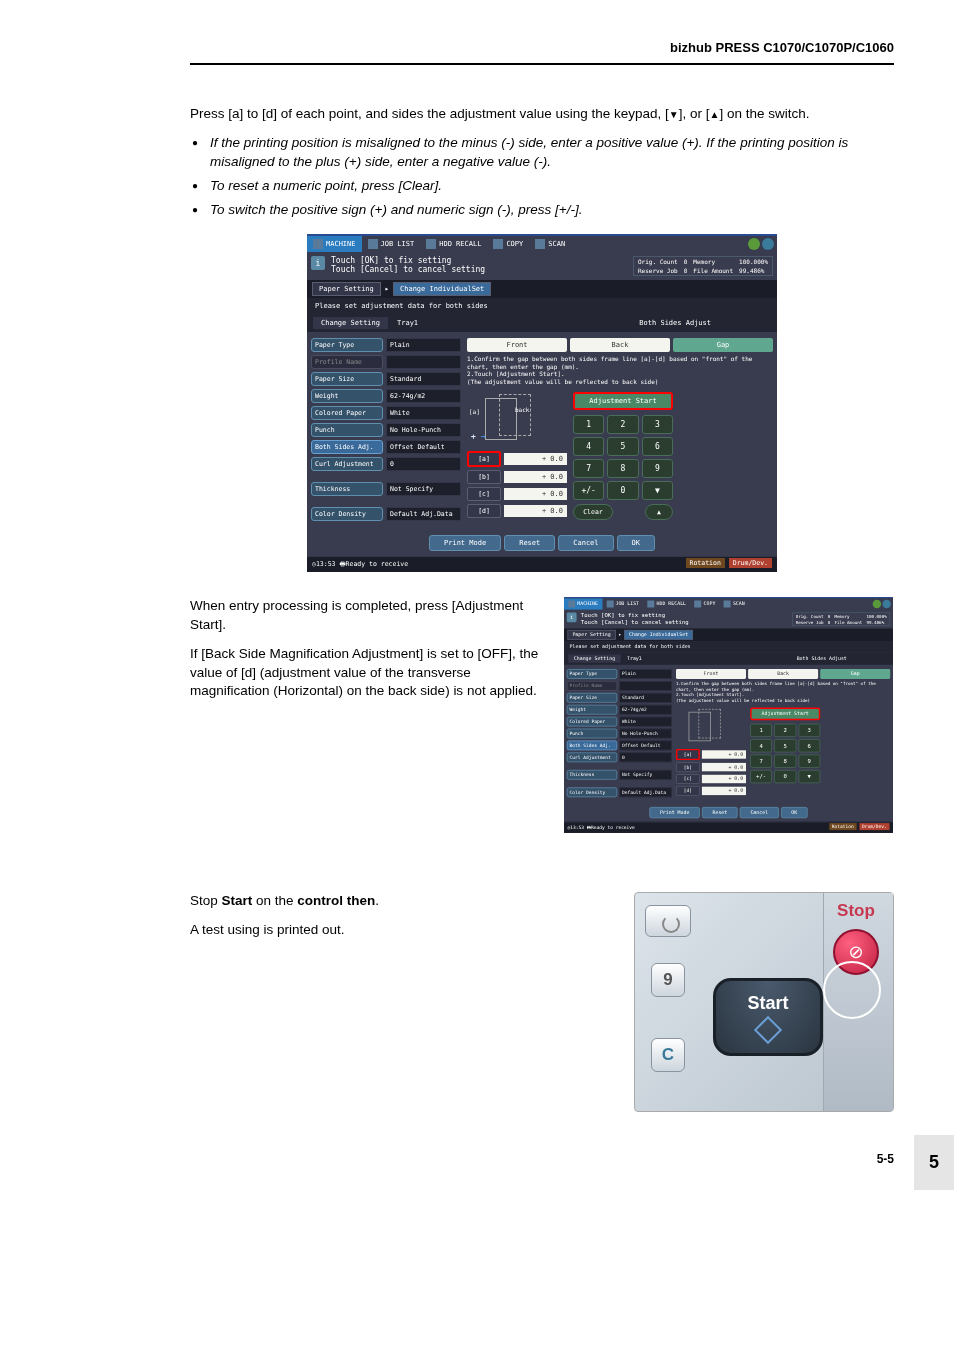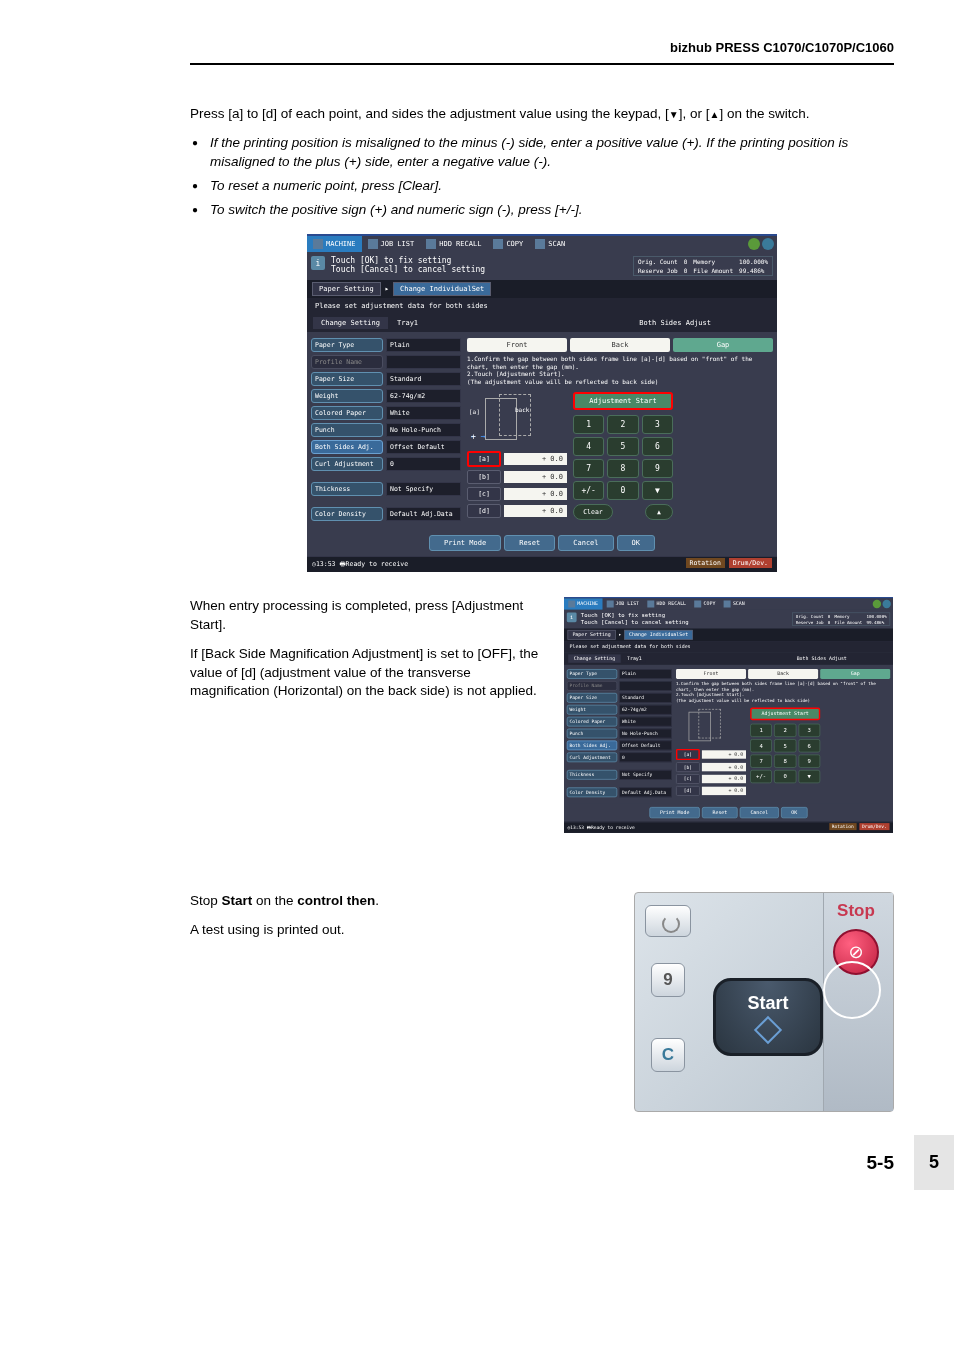--- a/index.html
+++ b/index.html
@@ -12,21 +12,21 @@
     ul.bullets li { position: relative; font-size: 13.5px; line-height: 1.4; margin-bottom: 5px; }
     ul.bullets li::before { content: "●"; position: absolute; left: -18px; font-size: 10px; top: 2px; }
     .arrow-down::before { content: "▼"; font-size: 10px; }
     .arrow-up::before { content: "▲"; font-size: 10px; }
     .screenshot { display: block; margin: 10px auto 25px; }
     .bold { font-weight: bold; }
     .two-col { display: flex; gap: 20px; margin-bottom: 25px; }
     .two-col .left { flex: 1; }
     .two-col .right { flex-shrink: 0; }
     .side-tab { position: absolute; right: 0; top: 1135px; width: 40px; height: 55px; background: #e5e5e5; display: flex; align-items: center; justify-content: center; font-weight: bold; font-size: 18px; }
-    .page-number { text-align: right; font-size: 19px; font-weight: bold; margin-top: 40px; }
+    .page-number { text-align: right; font-size: 12px; font-weight: bold; margin-top: 40px; }
 
     
     .scr1 { width: 470px; background: #393c4e; color: #fff; font-size: 8px; font-family: monospace; border-top: 2px solid #2a4a8f; }
     .scr1 .tabbar { display: flex; align-items: stretch; background: #393c4e; height: 16px; }
     .scr1 .tabbar .tabi { padding: 2px 6px; display: flex; align-items: center; gap: 3px; color: #fff; font-size: 7px; }
     .scr1 .tabbar .sel { background: #2a7cbf; }
     .scr1 .tabbar .icnsq { width: 10px; height: 10px; background: #5a7a9a; }
     .scr1 .tabbar .right-icons { margin-left: auto; display: flex; gap: 2px; padding-right: 3px; align-items: center; }
     .scr1 .tabbar .ci { width: 12px; height: 12px; border-radius: 50%; }
     .scr1 .infobar { display: flex; padding: 4px; gap: 6px; background: #393c4e; }

